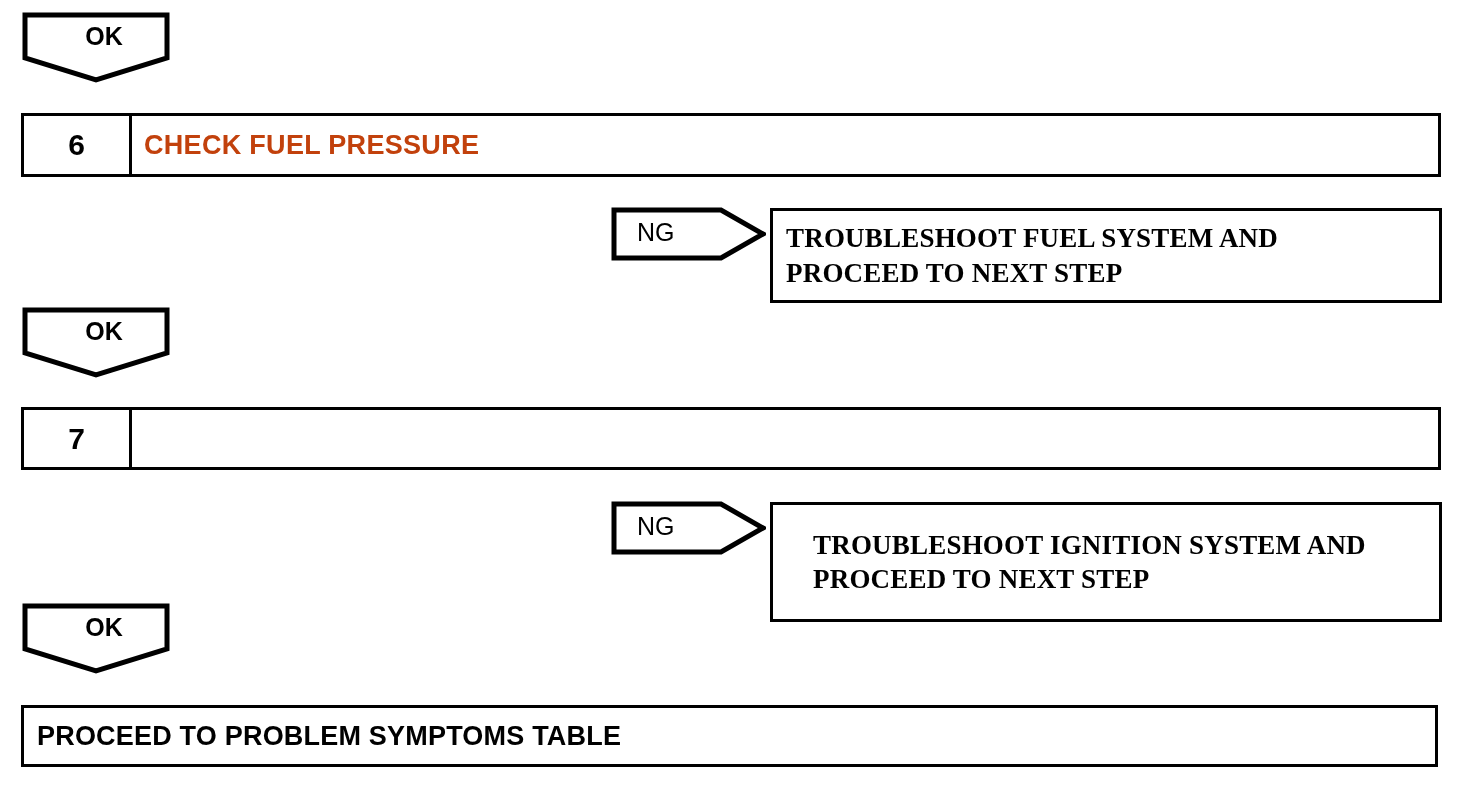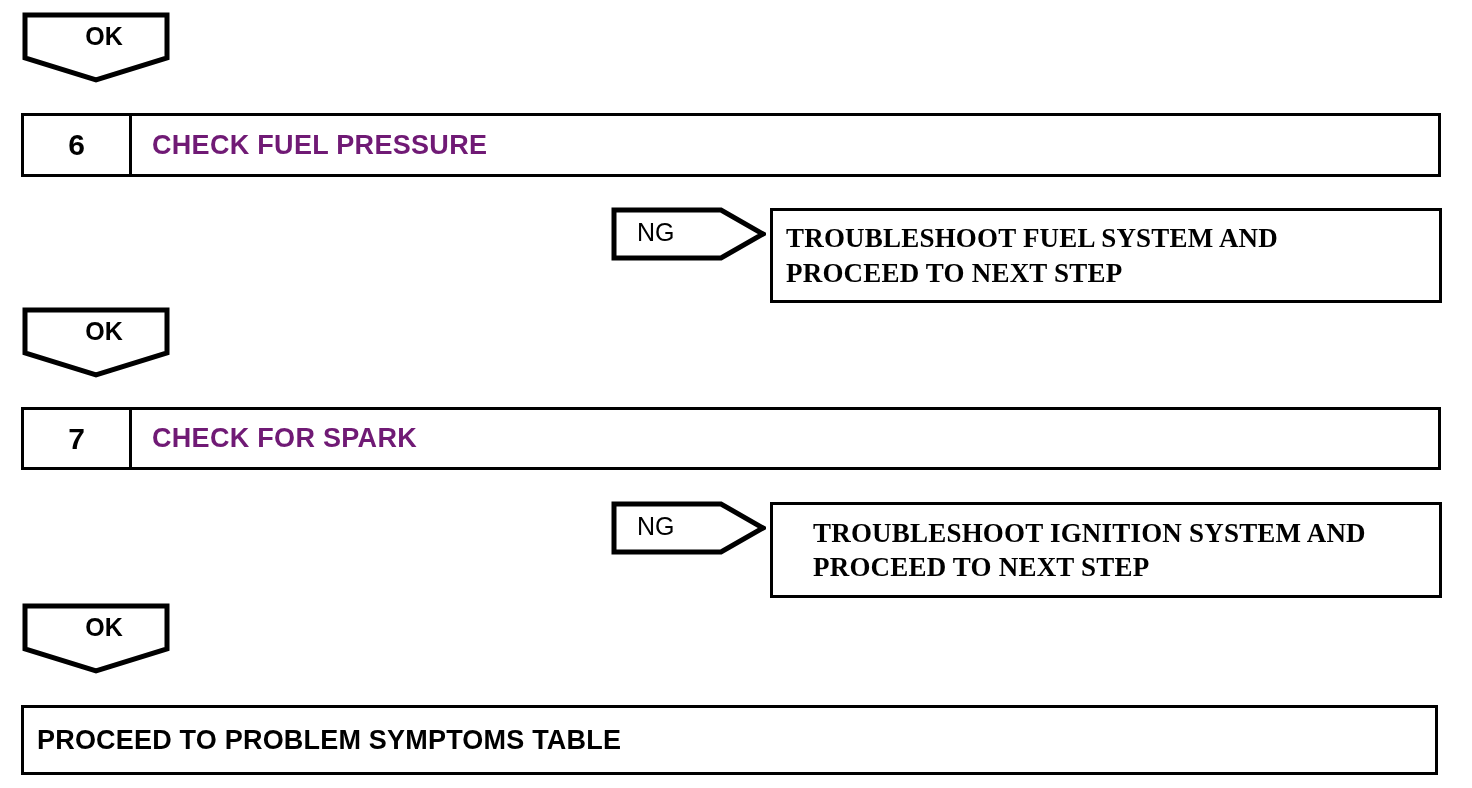--- a/index.html
+++ b/index.html
@@ -39,24 +39,24 @@
     justify-content: center;
     font-size: 30px;
     font-weight: bold;
     color: #000000;
     letter-spacing: 0px;
   }
   .step-title {
     flex: 1 1 auto;
     display: flex;
     align-items: center;
-    padding-left: 20px;
+    padding-left: 12px;
     font-size: 27px;
     font-weight: bold;
-    color: #701a75;
+    color: #c2410c;
     letter-spacing: 0.3px;
     white-space: nowrap;
   }
 
   
   .ok-tag {
     position: absolute;
   }
   .ok-tag svg {
     display: block;
@@ -158,39 +158,38 @@
 
   <div class="ok-tag" style="left:22px; top:307px; width:148px; height:71px;">
     <svg width="148" height="71" viewBox="0 0 148 71">
       <polygon points="3,3 145,3 145,46 74,68 3,46" fill="#ffffff" stroke="#000000" stroke-width="5" stroke-linejoin="miter"></polygon>
     </svg>
     <div class="tag-label" style="top:10px;">OK</div>
   </div>
 
   <div class="step-box" style="left:21px; top:407px; width:1420px; height:63px;">
     <div class="step-num">7</div>
-    <div class="step-title">CHECK FOR SPARK</div>
   </div>
 
   <div class="ng-tag" style="left:611px; top:501px; width:155px; height:54px;">
     <svg width="155" height="54" viewBox="0 0 155 54">
       <polygon points="3,3 110,3 152,27 110,51 3,51" fill="#ffffff" stroke="#000000" stroke-width="5" stroke-linejoin="miter"></polygon>
     </svg>
     <div class="tag-label" style="left:26px; top:11px;">NG</div>
   </div>
 
-  <div class="result-box" style="left:770px; top:502px; width:672px; height:96px;padding-left:40px;">
+  <div class="result-box" style="left:770px; top:502px; width:672px; height:120px;padding-left:40px;">
     <div class="result-line">TROUBLESHOOT IGNITION SYSTEM AND</div>
     <div class="result-line">PROCEED TO NEXT STEP</div>
   </div>
 
   <div class="ok-tag" style="left:22px; top:603px; width:148px; height:71px;">
     <svg width="148" height="71" viewBox="0 0 148 71">
       <polygon points="3,3 145,3 145,46 74,68 3,46" fill="#ffffff" stroke="#000000" stroke-width="5" stroke-linejoin="miter"></polygon>
     </svg>
     <div class="tag-label" style="top:10px;">OK</div>
   </div>
 
-  <div class="final-box" style="left:21px; top:705px; width:1417px; height:70px;">
+  <div class="final-box" style="left:21px; top:705px; width:1417px; height:62px;">
     <div class="final-text">PROCEED TO PROBLEM SYMPTOMS TABLE</div>
   </div>
 
 </div>
 
 </body></html>

